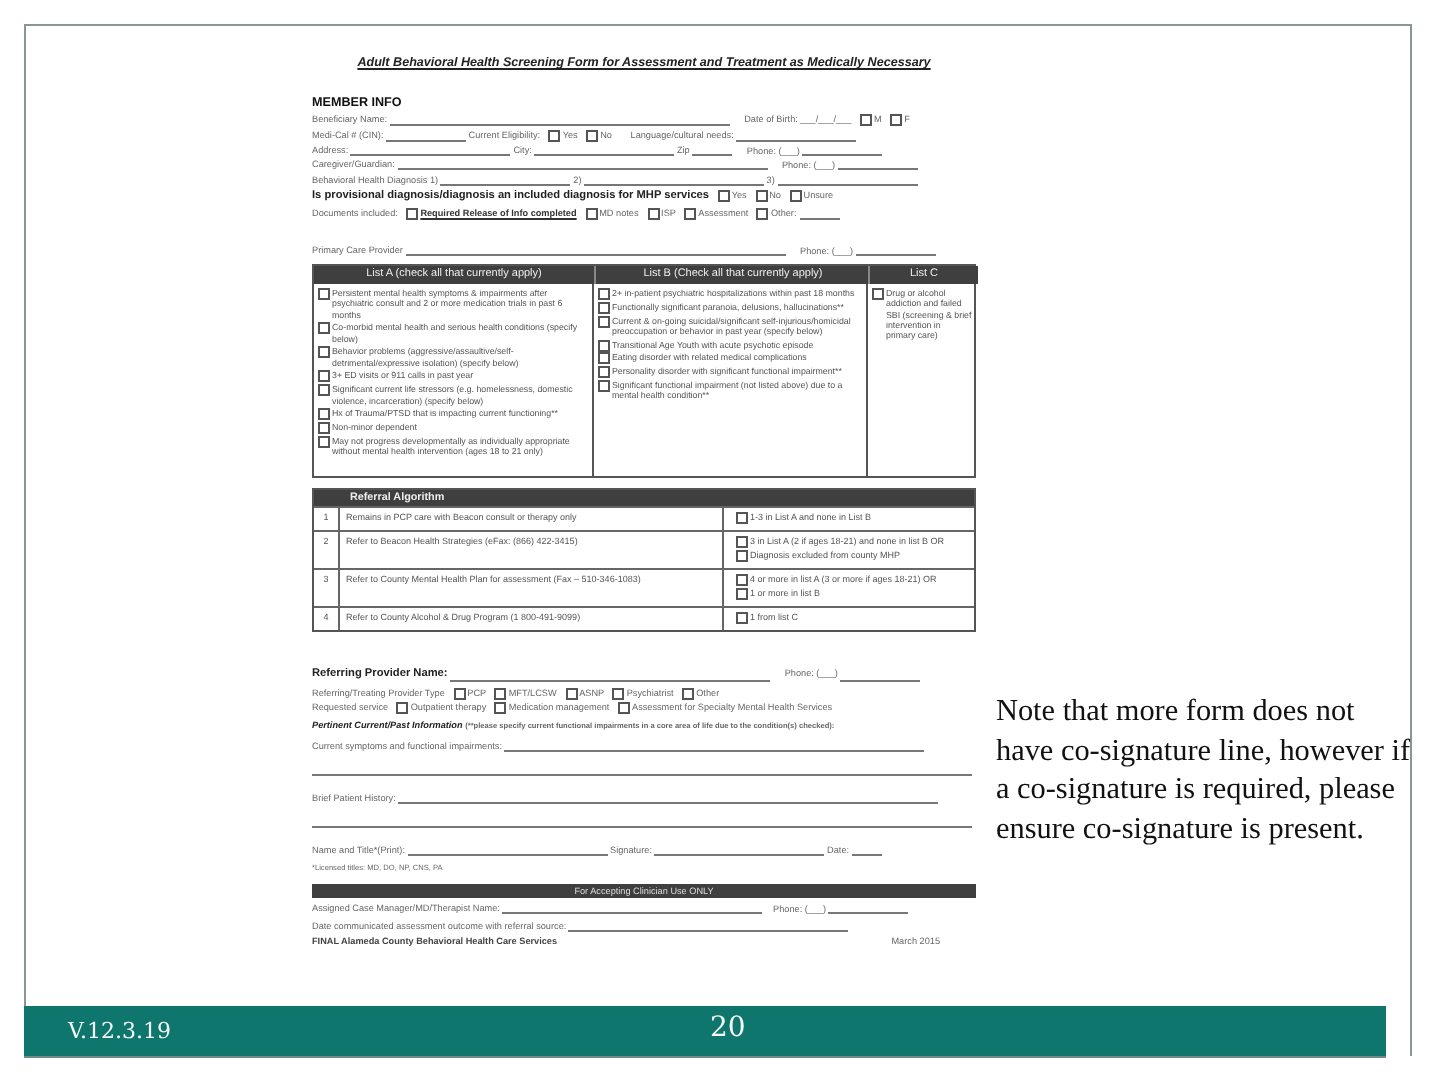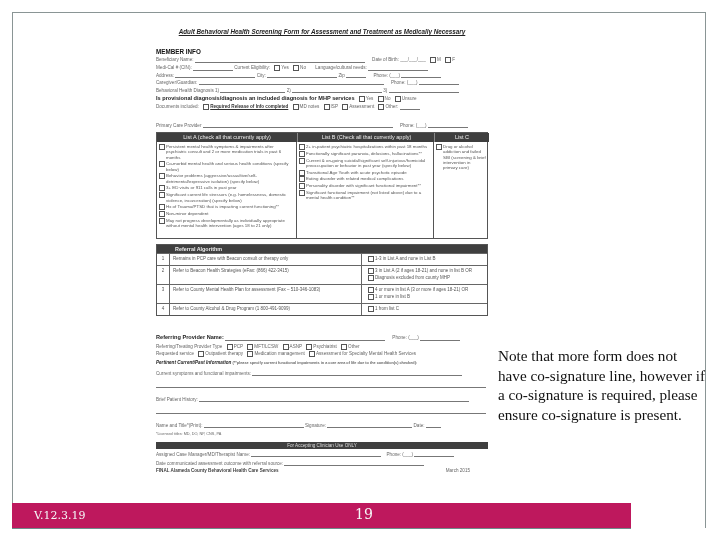--- a/index.html
+++ b/index.html
@@ -1,20 +1,20 @@
 <!DOCTYPE html>
 <html><head>
 <meta charset="utf-8">
 <style>
   html, body { margin:0; padding:0; }
   body { width:720px; height:540px; background:#ffffff; position:relative; overflow:hidden;
          font-family:"Liberation Sans", sans-serif; }
   .slide-frame { position:absolute; left:12px; top:12px; width:694px; height:516px;
                  border:1px solid #8a9595; border-bottom:none; box-sizing:border-box; background:#fff; }
-  .footer-bar { position:absolute; left:12px; top:503px; width:619px; height:25px; background:#be185d;
+  .footer-bar { position:absolute; left:12px; top:503px; width:681px; height:25px; background:#0f766e;
                 border-bottom:1px solid #6f8a8a; }
   .footer-version { position:absolute; left:22px; top:6px; color:#f4f8f8; font-family:"DejaVu Serif", serif; font-size:11px; }
   .footer-page { position:absolute; left:343px; top:3px; color:#f4f8f8; font-family:"DejaVu Serif", serif; font-size:14px; }
 
   .note { position:absolute; left:498px; top:346px; width:210px; font-family:"Liberation Serif", serif;
           font-size:15.2px; line-height:19.5px; color:#111; }
 
   
   .form { position:absolute; left:150px; top:22px; width:344px; height:460px; background:#fff;
           font-size:5px; color:#555; line-height:1.2; }
@@ -238,14 +238,14 @@
   <div class="frow" style="top:446px">
     <span style="font-weight:bold;color:#444">FINAL  Alameda County Behavioral Health Care Services</span>
     <span style="position:absolute;right:18px">March 2015</span>
   </div>
 </div>
 
 <div class="note">Note that more form does not have co-signature line, however if a co-signature is required, please ensure co-signature is present.</div>
 
 <div class="footer-bar">
   <span class="footer-version">V.12.3.19</span>
-  <span class="footer-page">19</span>
+  <span class="footer-page">20</span>
 </div>
 
 </body></html>

